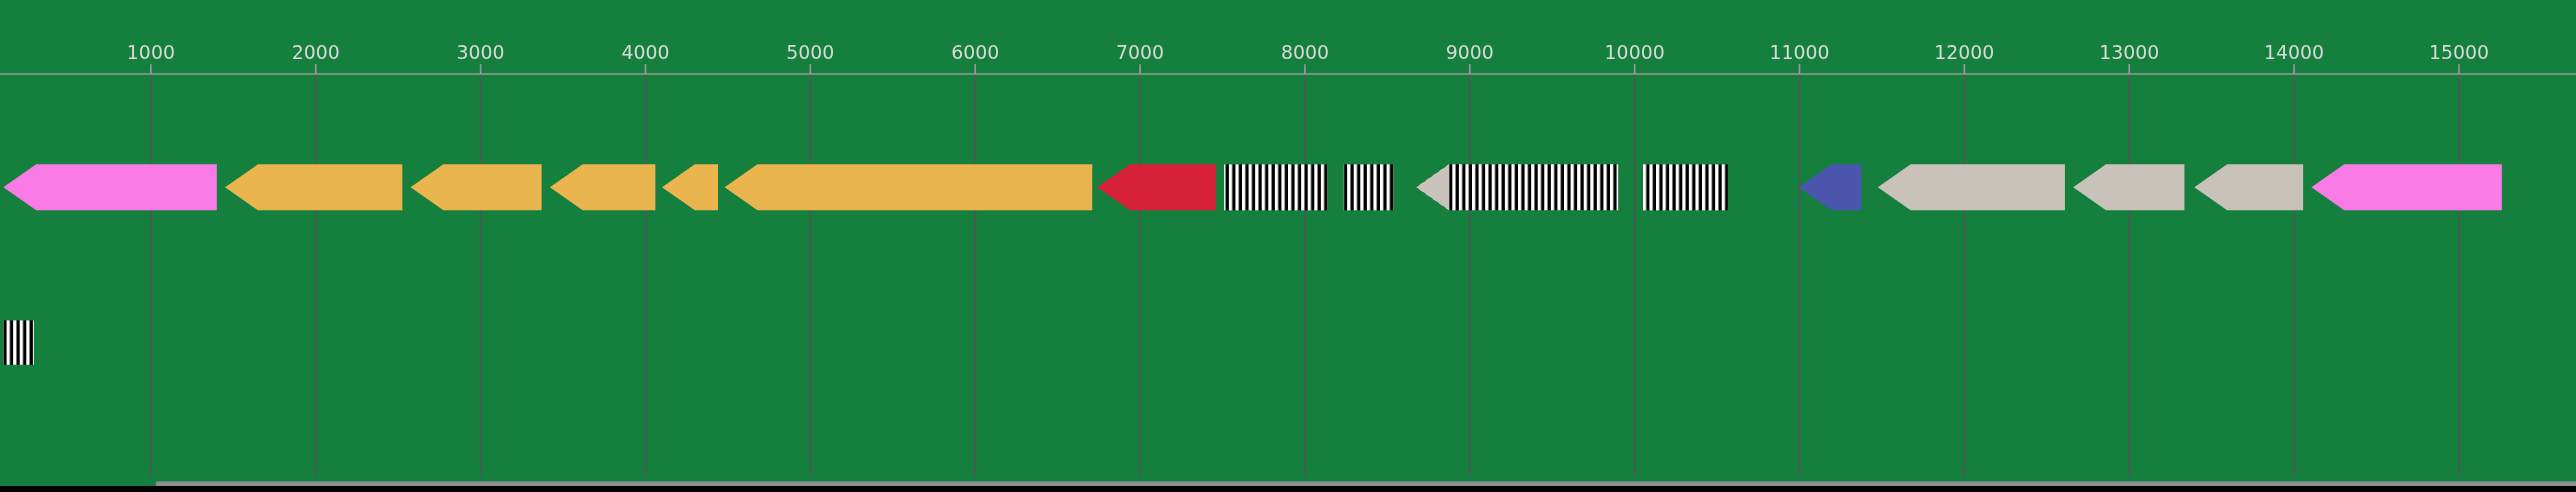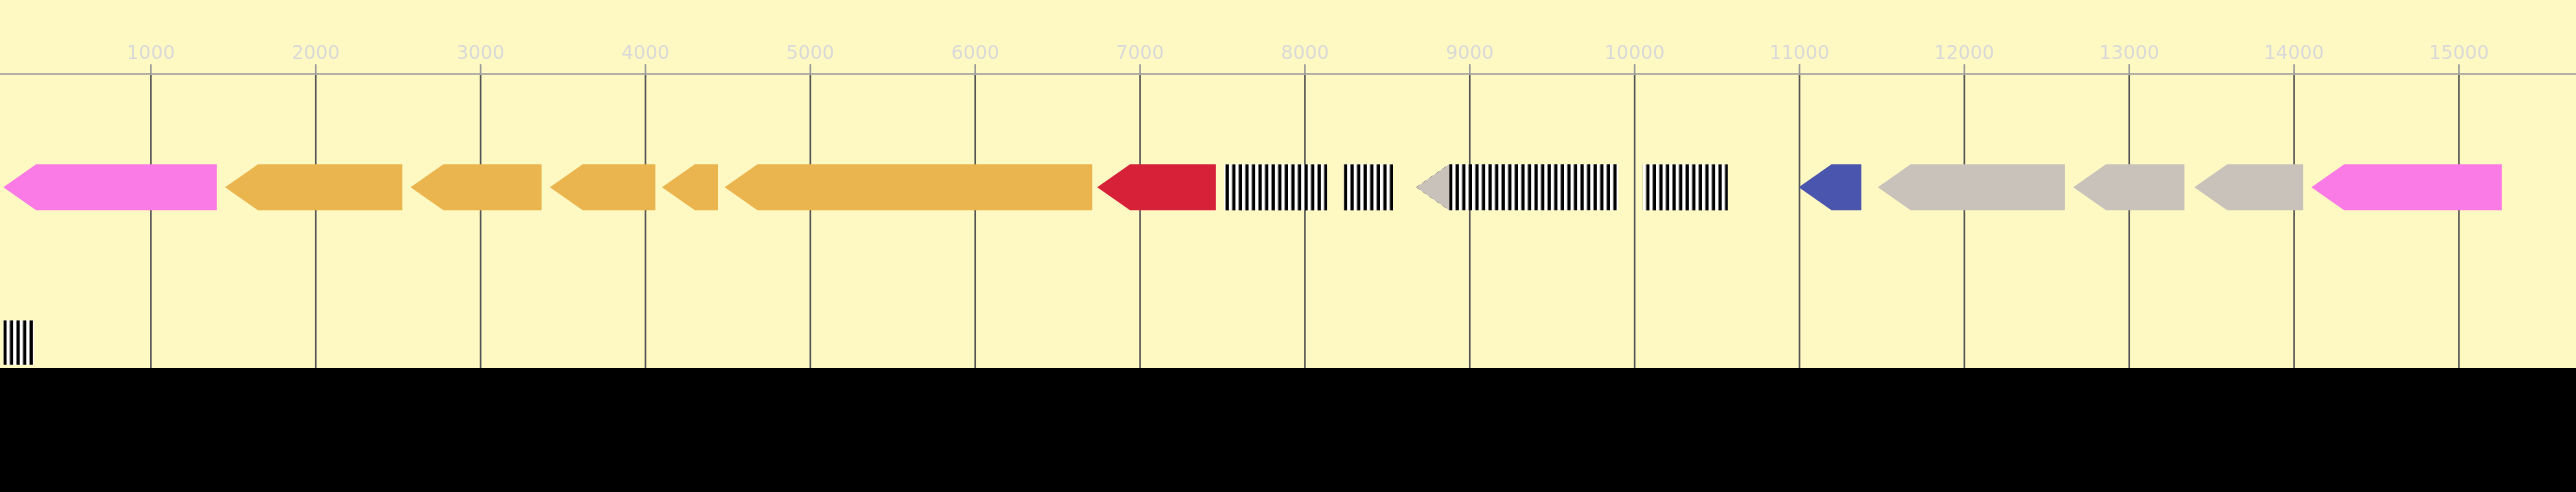--- a/index.html
+++ b/index.html
@@ -3,22 +3,22 @@
 <meta charset="utf-8">
 <style>
   html, body {
     margin: 0;
     padding: 0;
     background: #000000;
   }
   #stage {
     position: relative;
     width: 2576px;
-    height: 368px;
-    background: #fef9c3;
+    height: 486px;
+    background: #15803d;
     overflow: hidden;
     font-family: "DejaVu Sans", sans-serif;
   }
   svg { display: block; }
   text.tick {
     font-family: "DejaVu Sans", sans-serif;
     font-size: 23px;
   }
 </style>
 </head>

